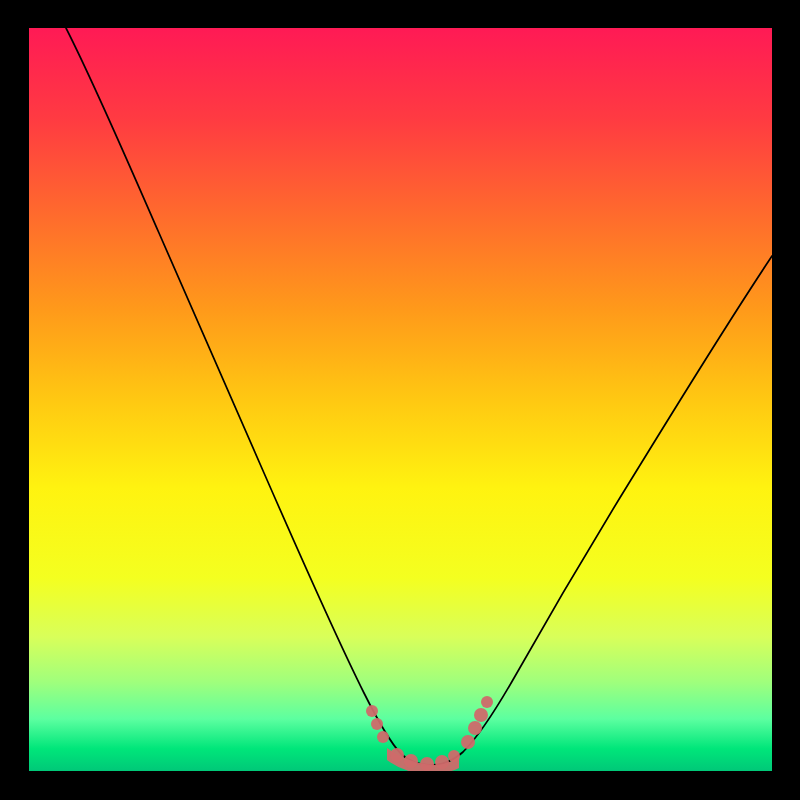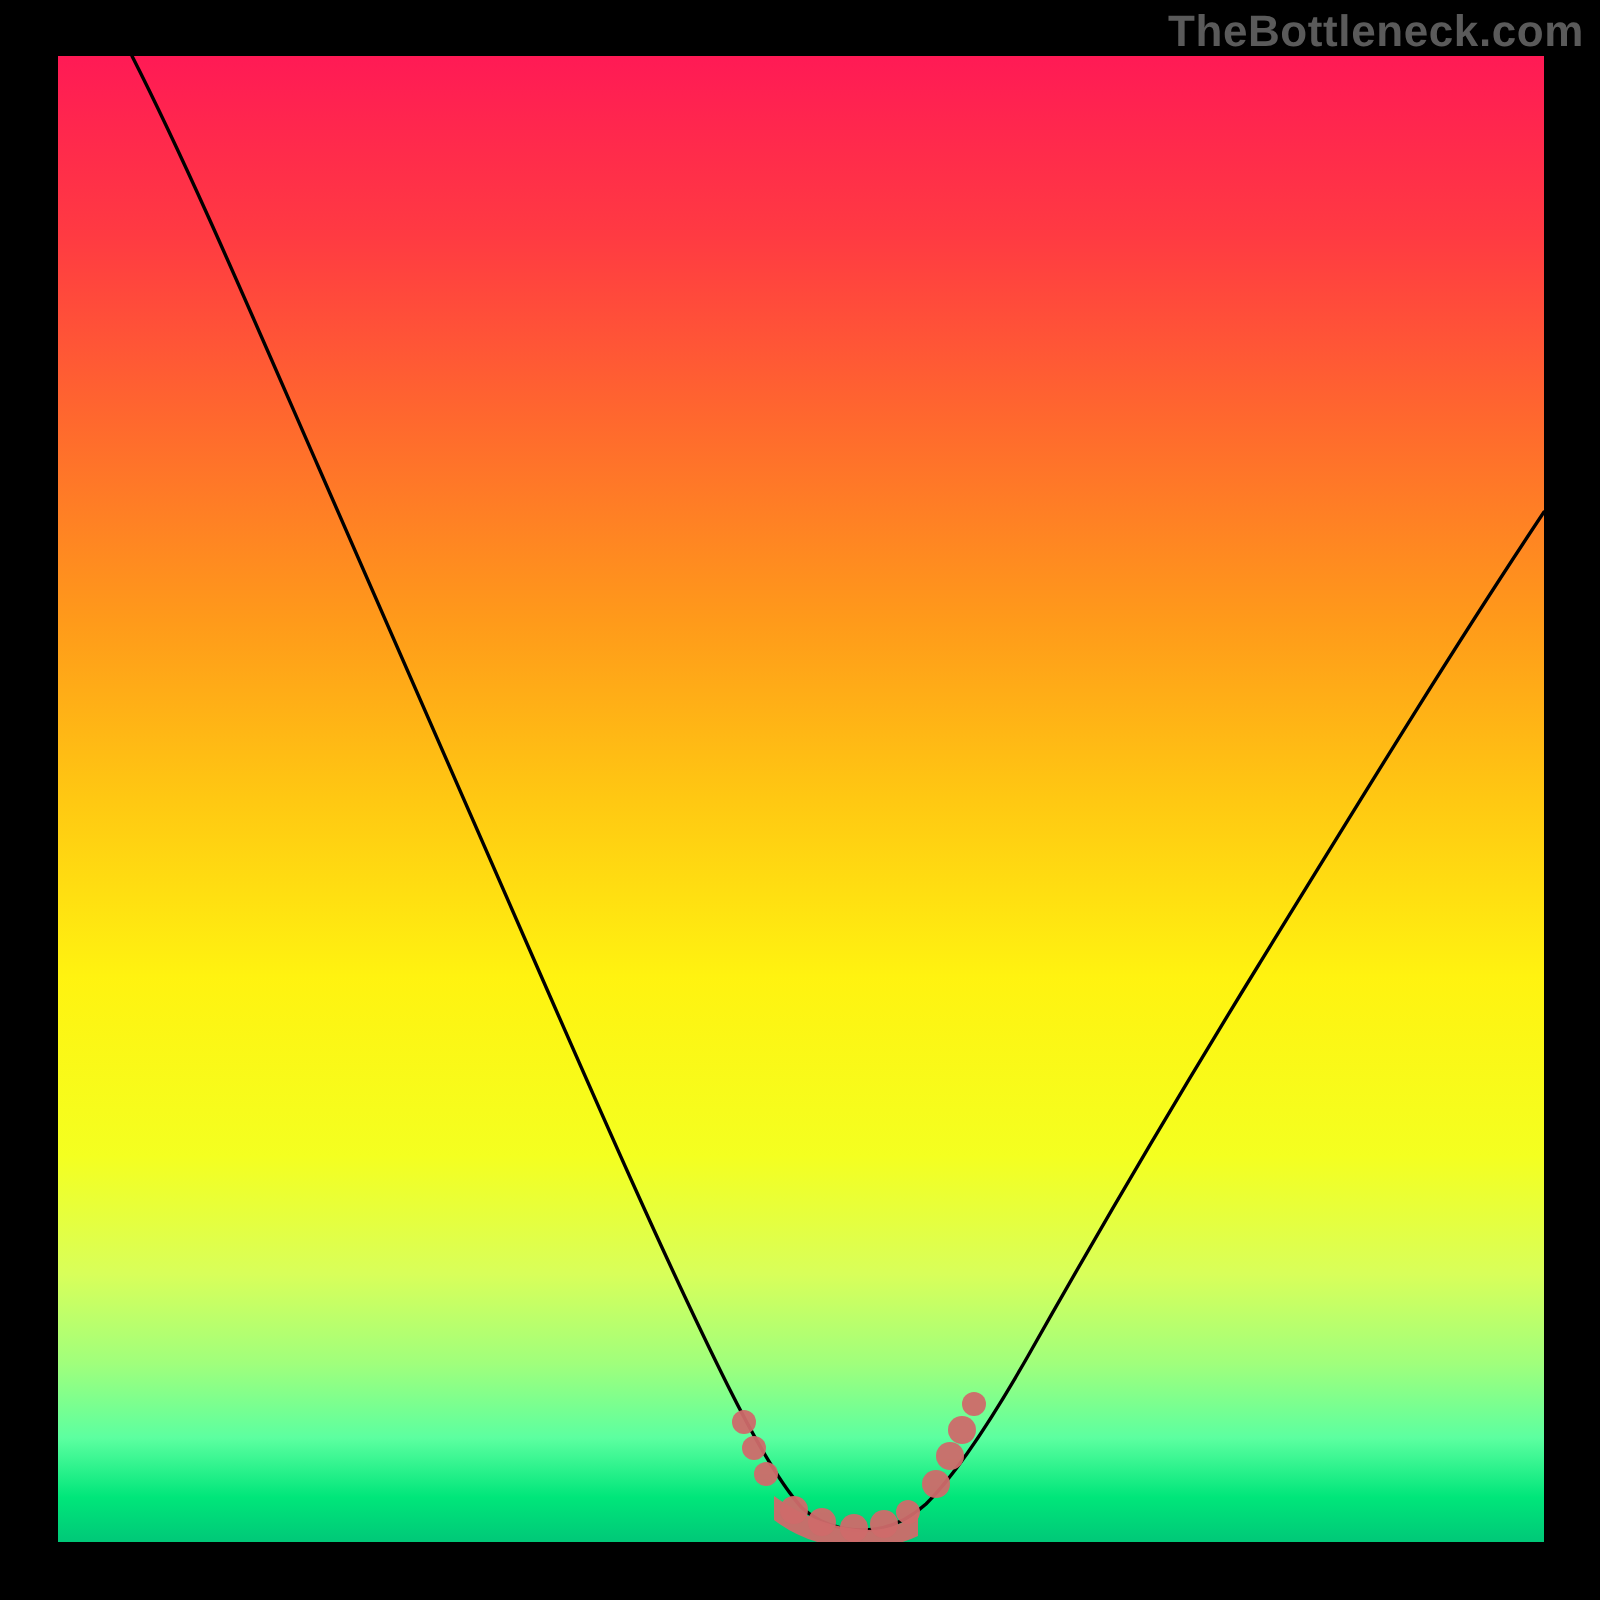--- a/index.html
+++ b/index.html
@@ -103,15 +103,14 @@
         <circle class="blob" cx="439" cy="714" r="7"></circle>
         <circle class="blob" cx="446" cy="700" r="7"></circle>
         <circle class="blob" cx="452" cy="687" r="7"></circle>
         <circle class="blob" cx="458" cy="674" r="6"></circle>
       </g>
 
     </svg>
 
   </div>
 
-  <div class="watermark">TheBottleneck.com</div>
 
 </div>
 
 </body></html>

